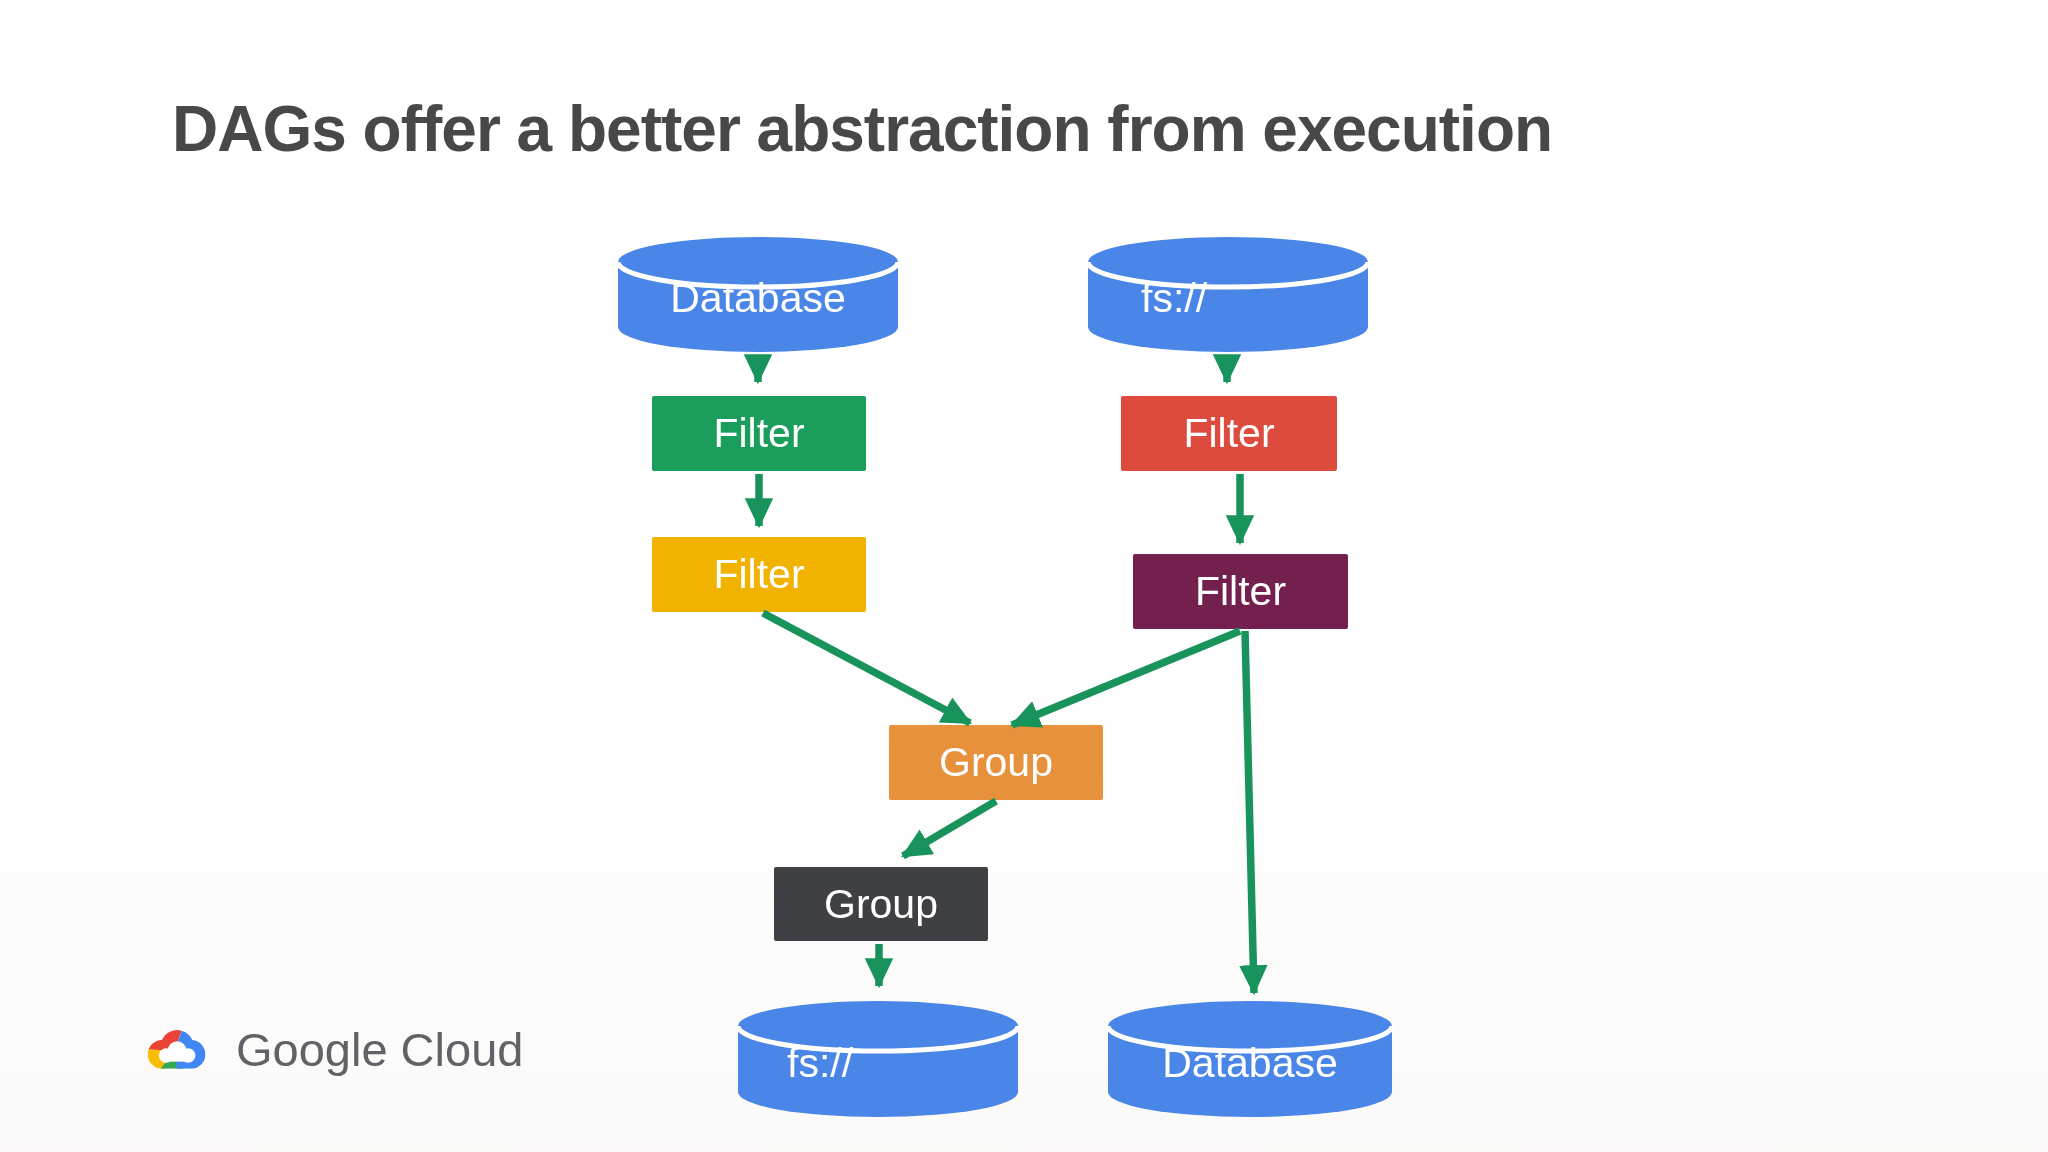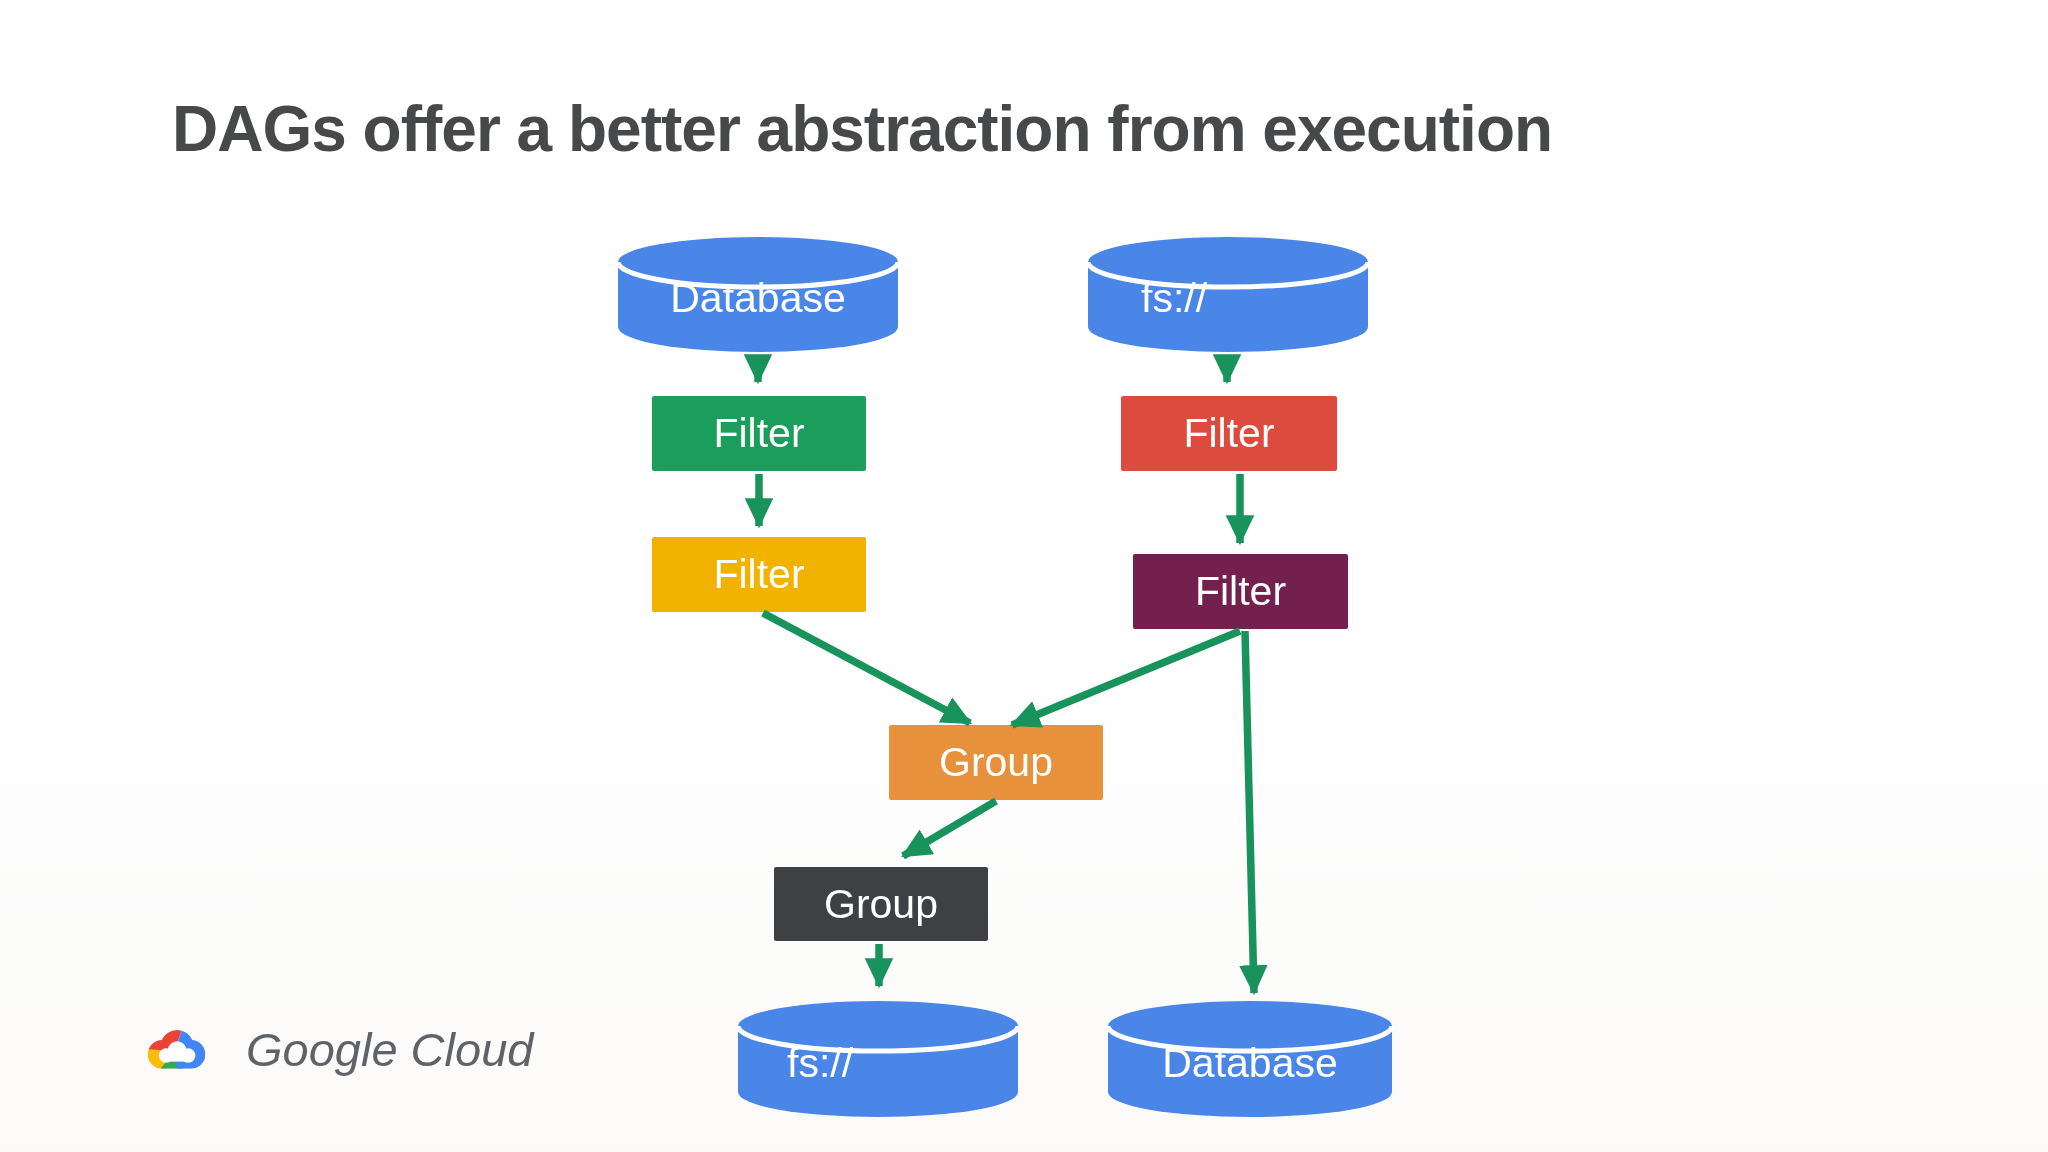--- a/index.html
+++ b/index.html
@@ -29,21 +29,21 @@
   #node-group{left:774px;top:867px;width:214px;height:74px;background:#3f4043;}
   .cyl-node{background:transparent;}
   #node-db-top{left:615px;top:236px;width:286px;height:117px;}
   #node-fs-top{left:1085px;top:236px;width:286px;height:117px;}
   #node-fs-bottom{left:735px;top:1000px;width:286px;height:118px;}
   #node-db-bottom{left:1105px;top:1000px;width:290px;height:118px;}
   .cyl-node svg{display:block;width:100%;height:100%;}
   .arrows{position:absolute;left:0;top:0;z-index:5;pointer-events:none;}
   .logo{
     position:absolute;left:140px;top:1022px;
-    display:flex;align-items:center;gap:34px;font-style:italic;
+    display:flex;align-items:center;gap:24px;
   }
   .logo .wordmark{
     font-size:47px;color:#5f6368;letter-spacing:0px;white-space:nowrap;
   }
 </style>
 </head>
 <body>
 
 <div class="slide">
 

